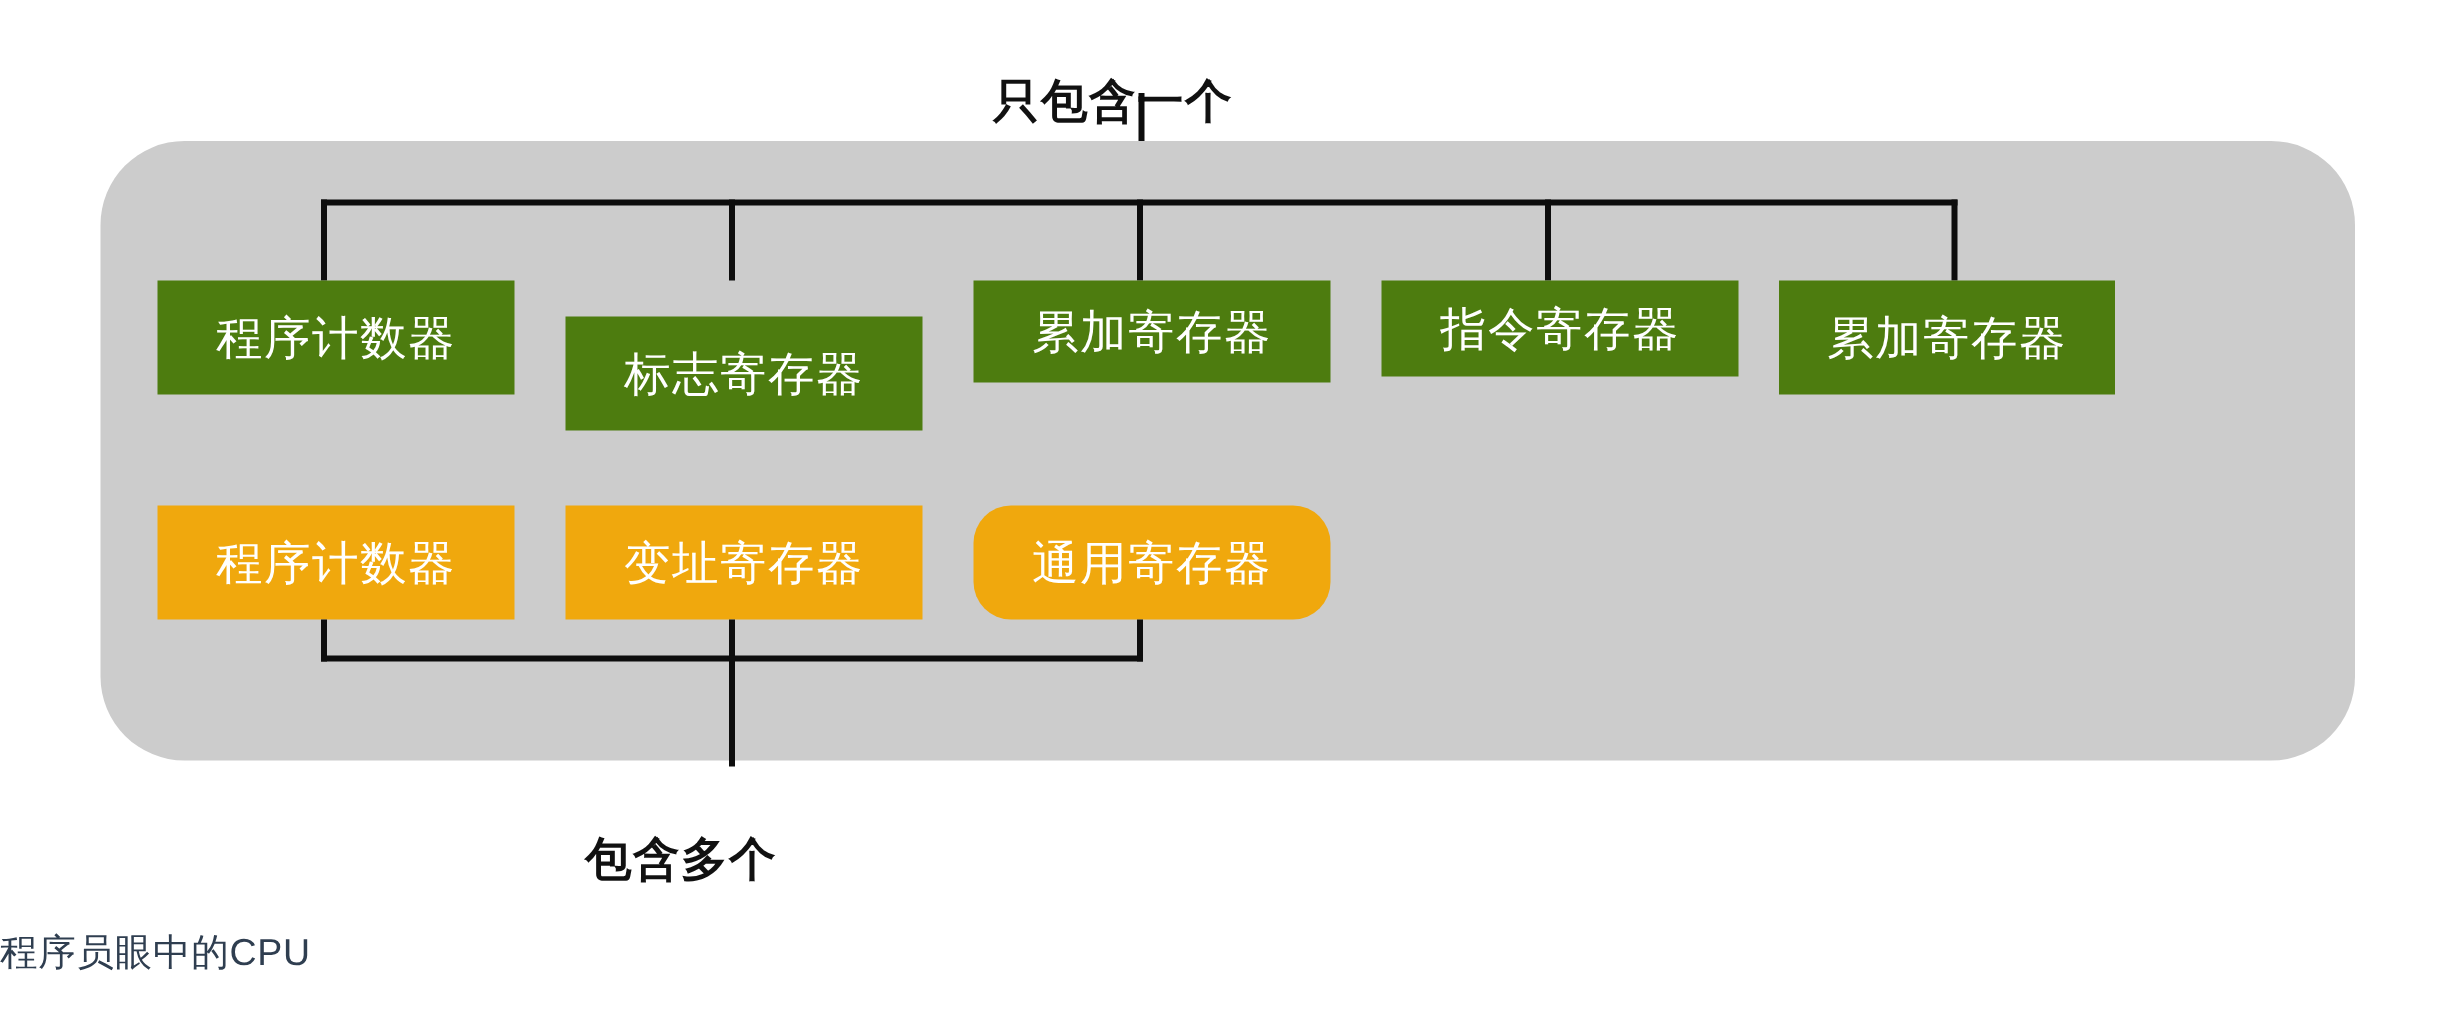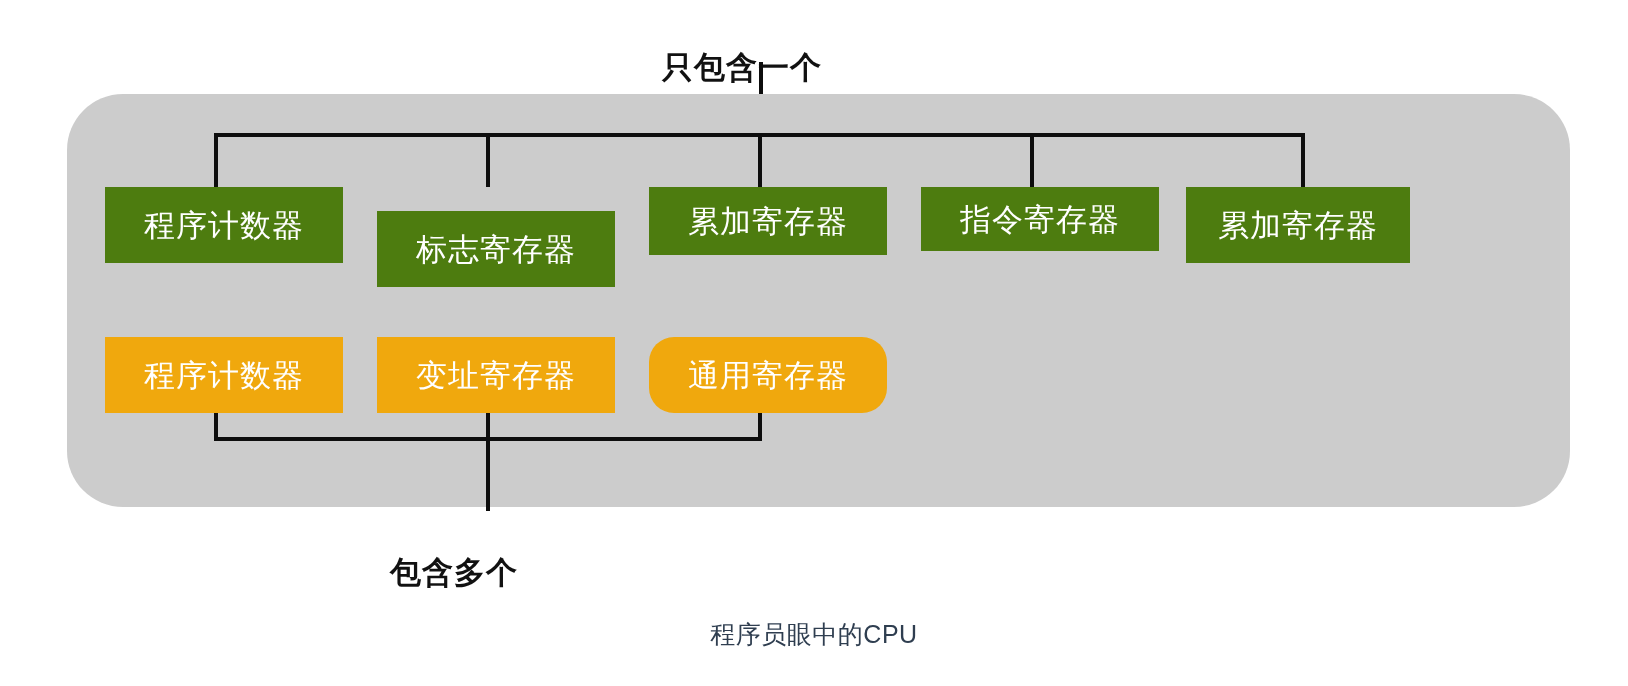--- a/index.html
+++ b/index.html
@@ -64,21 +64,20 @@
     white-space: nowrap;
     line-height: 1;
     margin-top: 32px;
   }
 
   
   .caption {
     position: absolute;
     width: 1628px;
     left: 0;
-    text-align: center;
     color: #2f3e50;
     font-size: 25px;
     font-weight: 400;
     letter-spacing: 0.5px;
     white-space: nowrap;
   }
 </style>
 </head>
 <body>
 

